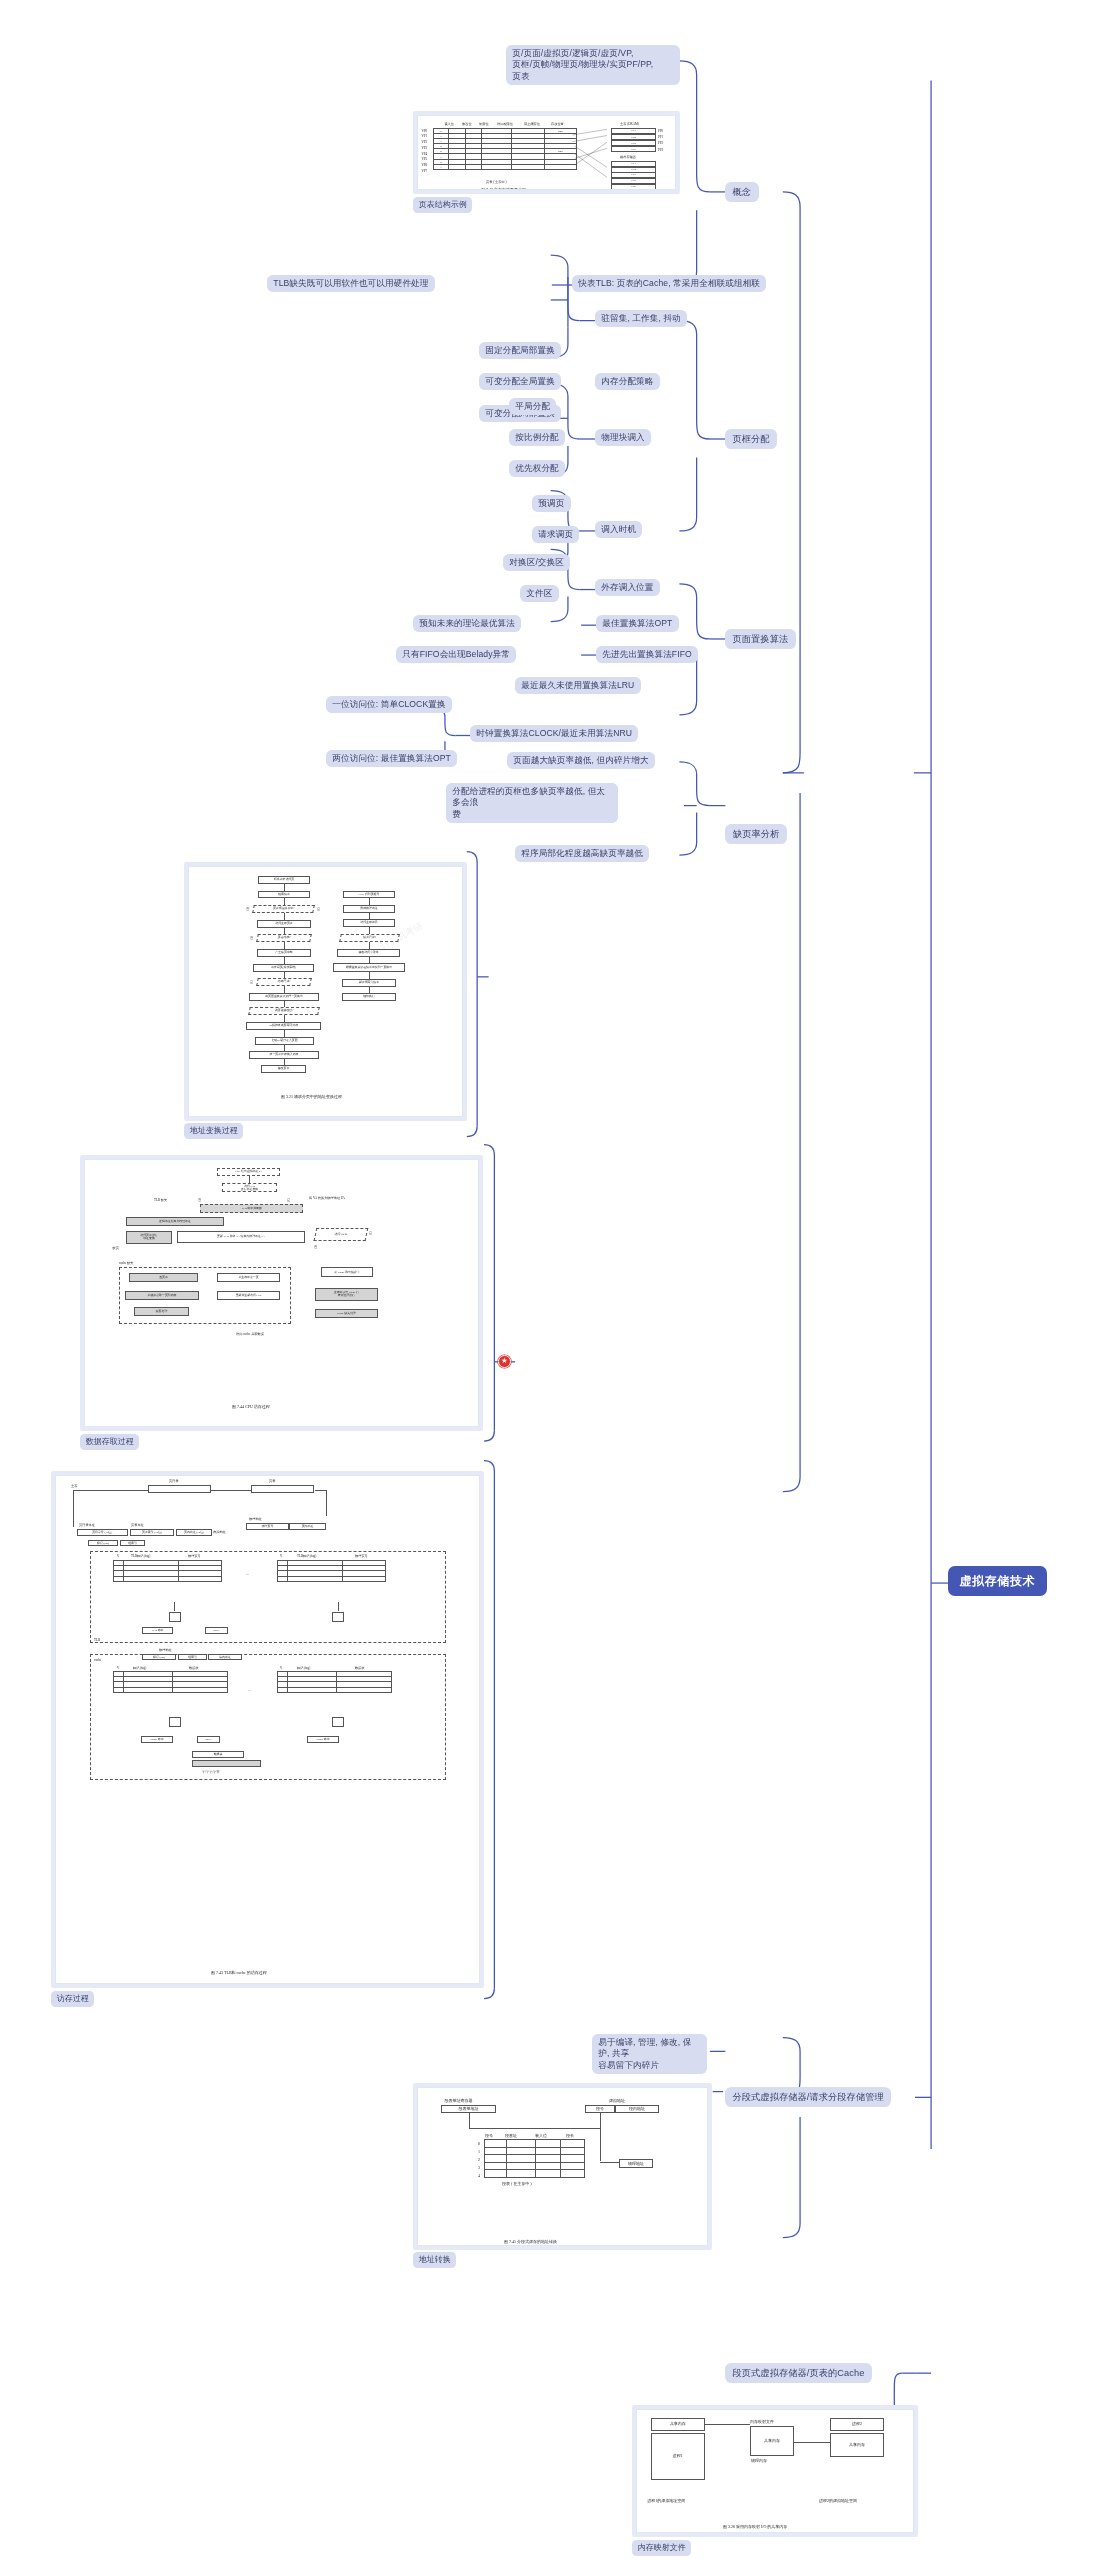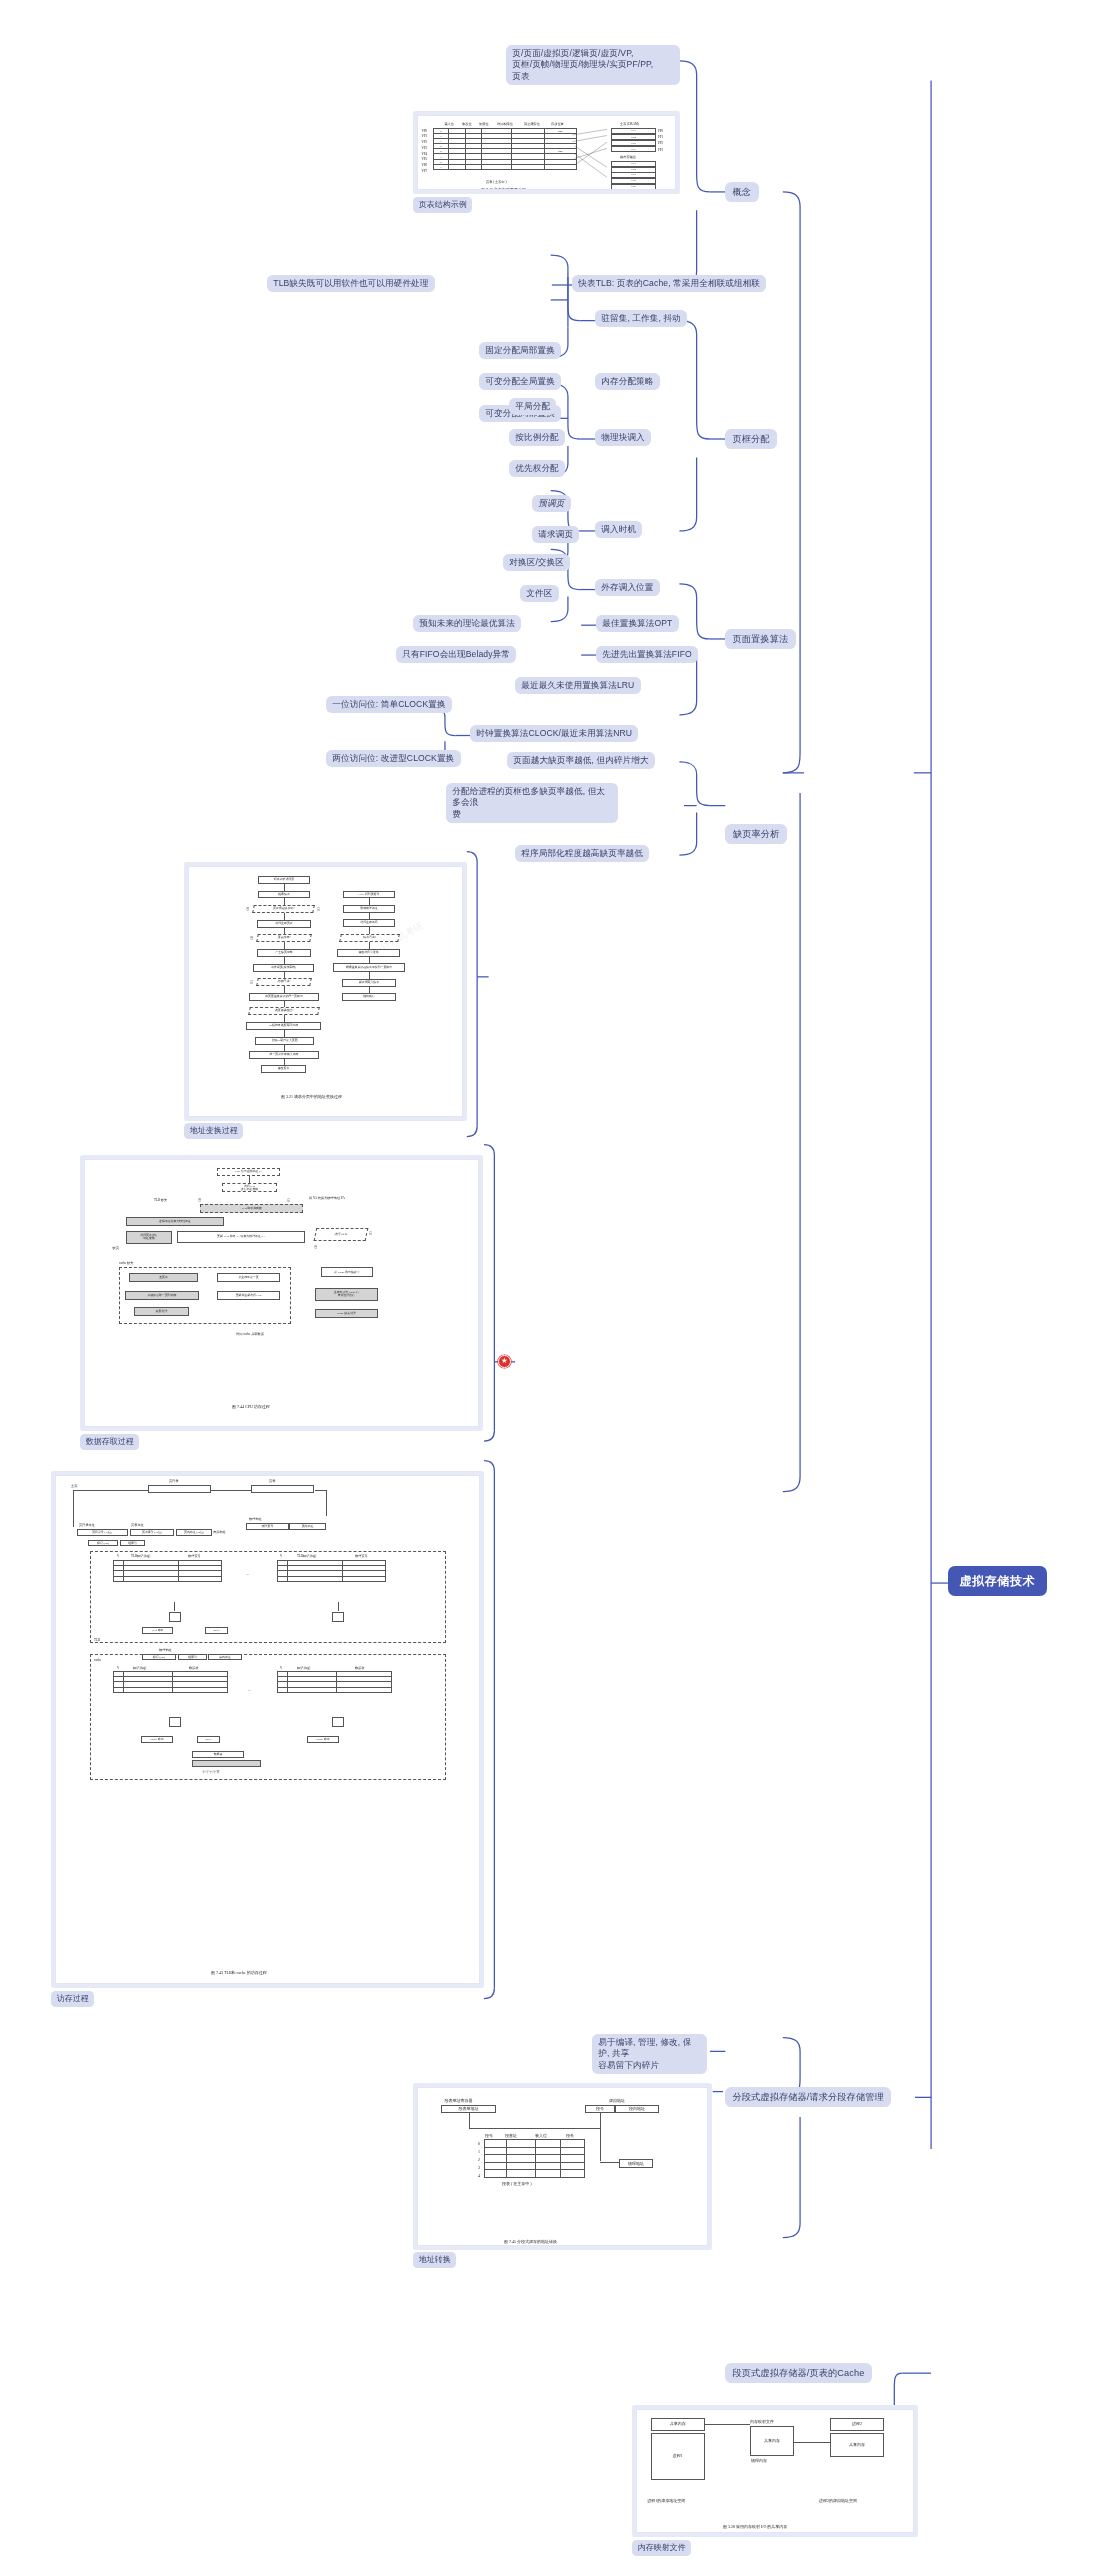--- a/index.html
+++ b/index.html
@@ -373,40 +373,40 @@
   <div class="node" style="left:479px; top:342px;">固定分配局部置换</div>
   <div class="node" style="left:479px; top:373px;">可变分配全局置换</div>
   <div class="node" style="left:479px; top:405px;">可变分配局部置换</div>
 
   <div class="node" style="left:595px; top:429px;">物理块调入</div>
   <div class="node" style="left:509px; top:398px;">平局分配</div>
   <div class="node" style="left:509px; top:429px;">按比例分配</div>
   <div class="node" style="left:509px; top:460px;">优先权分配</div>
 
   <div class="node" style="left:595px; top:521px;">调入时机</div>
-  <div class="node" style="left:532px; top:495px;font-style:italic;">预调页</div>
+  <div class="node" style="left:532px; top:495px;">预调页</div>
   <div class="node" style="left:532px; top:526px;">请求调页</div>
 
   <div class="node" style="left:595px; top:579px;">外存调入位置</div>
   <div class="node" style="left:503px; top:554px;">对换区/交换区</div>
   <div class="node" style="left:520px; top:585px;">文件区</div>
 
   <div class="node lvl1" style="left:725px; top:629px;">页面置换算法</div>
 
   <div class="node" style="left:596px; top:615px;">最佳置换算法OPT</div>
   <div class="node" style="left:413px; top:615px;">预知未来的理论最优算法</div>
 
   <div class="node" style="left:596px; top:646px;">先进先出置换算法FIFO</div>
   <div class="node" style="left:396px; top:646px;">只有FIFO会出现Belady异常</div>
 
   <div class="node" style="left:515px; top:677px;">最近最久未使用置换算法LRU</div>
 
   <div class="node" style="left:470px; top:725px;">时钟置换算法CLOCK/最近未用算法NRU</div>
   <div class="node" style="left:326px; top:696px;">一位访问位: 简单CLOCK置换</div>
-  <div class="node" style="left:326px; top:750px;">两位访问位: 改进型CLOCK置换</div>
+  <div class="node" style="left:326px; top:750px;">两位访问位: 最佳置换算法OPT</div>
 
   <div class="node lvl1" style="left:725px; top:824px;padding-left:8px;">缺页率分析</div>
   <div class="node" style="left:507px; top:752px;">页面越大缺页率越低, 但内碎片增大</div>
   <div class="node" style="left:446px; top:783px; width:172px;">分配给进程的页框也多缺页率越低, 但太多会浪
 费</div>
   <div class="node" style="left:515px; top:845px;">程序局部化程度越高缺页率越低</div>
 
   <div class="imgcard" style="left:184px; top:862px; width:283px; height:259px;">
     <div class="inner">
       <div class="watermark" style="left:190px; top:63px;">计算机考研</div>

